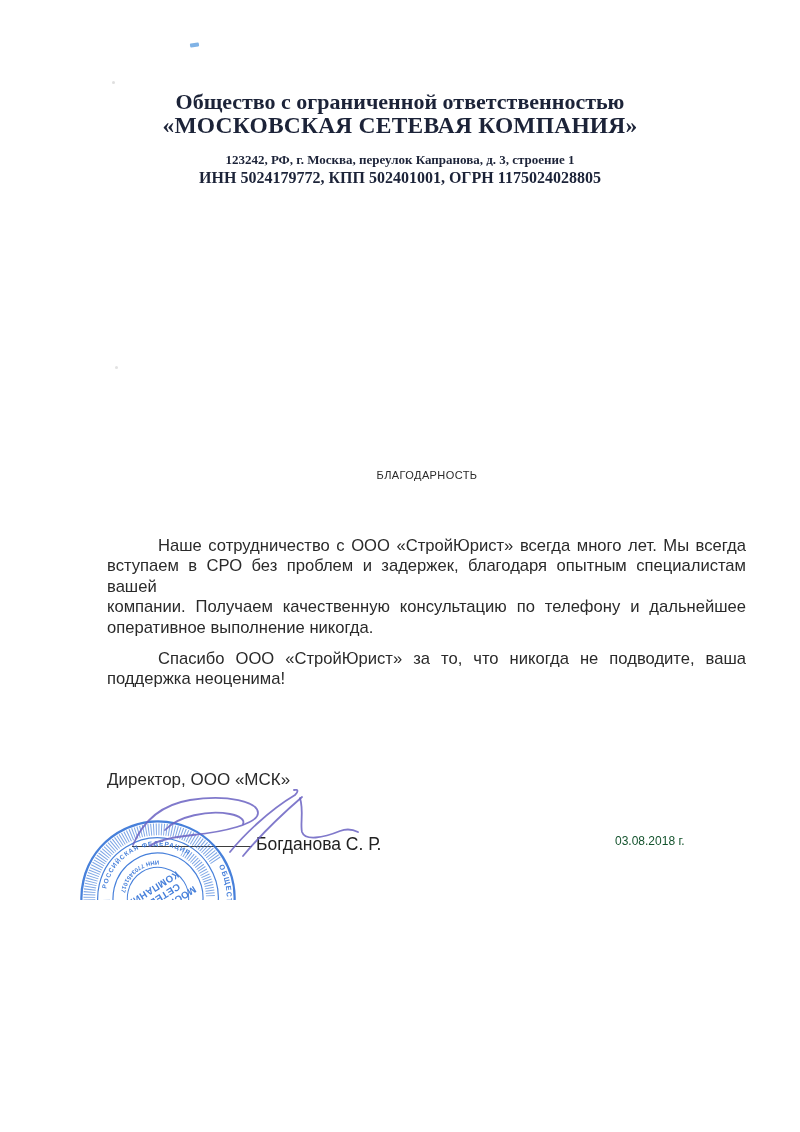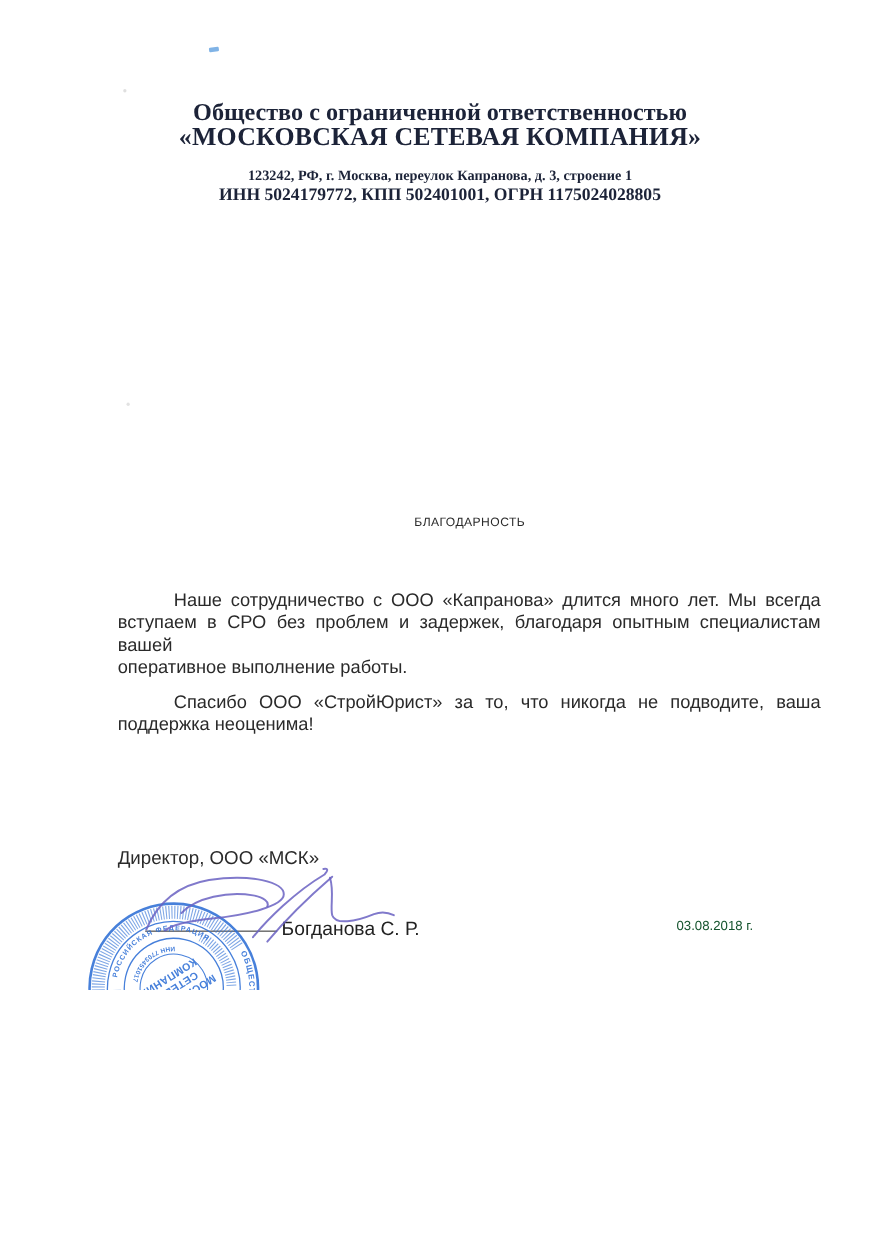--- a/index.html
+++ b/index.html
@@ -75,23 +75,24 @@
     <div class="abs letterhead-line org-type">Общество с ограниченной ответственностью</div>
     <div class="abs letterhead-line org-name">«МОСКОВСКАЯ СЕТЕВАЯ КОМПАНИЯ»</div>
     <div class="abs letterhead-line address">123242, РФ, г. Москва, переулок Капранова, д. 3, строение 1</div>
     <div class="abs letterhead-line requisites">ИНН 5024179772, КПП 502401001, ОГРН 1175024028805</div>
   </header>
 
   <h1 class="abs letter-title" style="margin:0;font-weight:400;">БЛАГОДАРНОСТЬ</h1>
 
   <main class="abs letter-body">
     <div class="para">
-      <div class="line indent">Наше сотрудничество с ООО «Капранова» длится много лет. Мы всегда</div>
+      <div class="line indent">Наше сотрудничество с ООО «СтройЮрист» всегда много лет. Мы всегда</div>
       <div class="line">вступаем в СРО без проблем и задержек, благодаря опытным специалистам вашей</div>
-      <div class="line final">оперативное выполнение работы.</div>
+      <div class="line">компании. Получаем качественную консультацию по телефону и дальнейшее</div>
+      <div class="line final">оперативное выполнение никогда.</div>
     </div>
     <div class="para">
       <div class="line indent">Спасибо ООО «СтройЮрист» за то, что никогда не подводите, ваша</div>
       <div class="line final">поддержка неоценима!</div>
     </div>
   </main>
 
   <section>
     <div class="abs director">Директор, ООО «МСК»</div>
 

